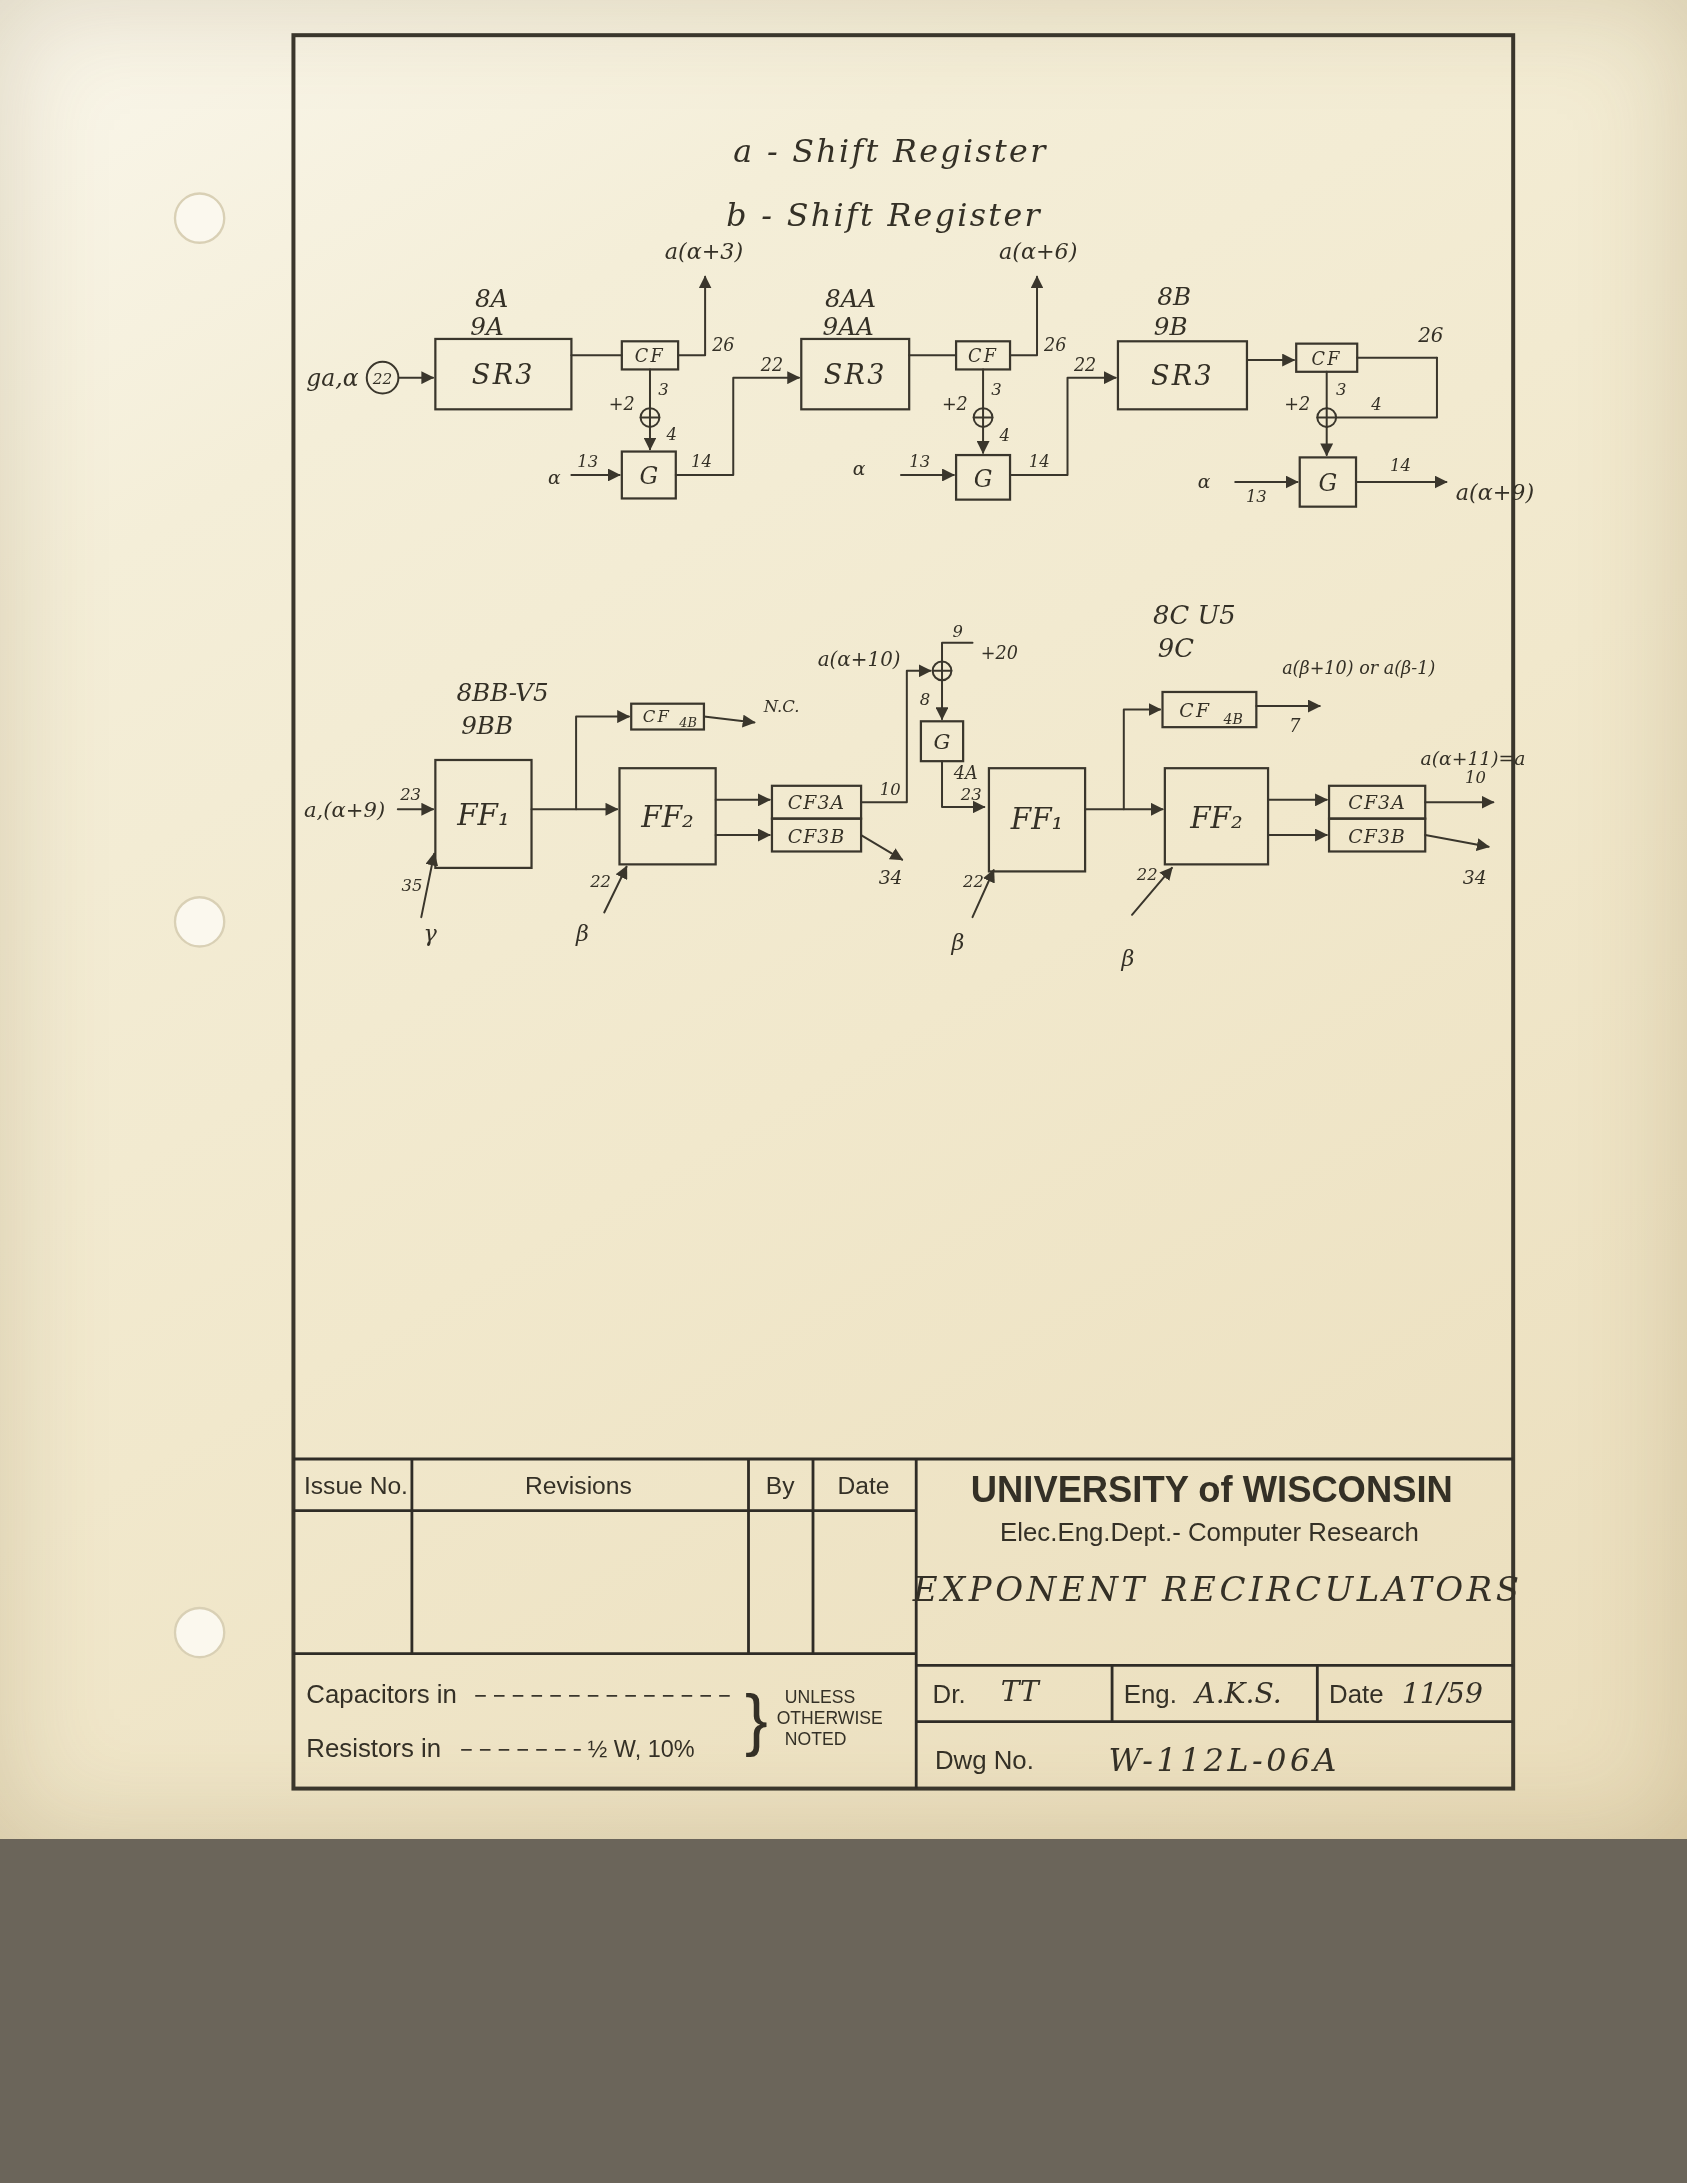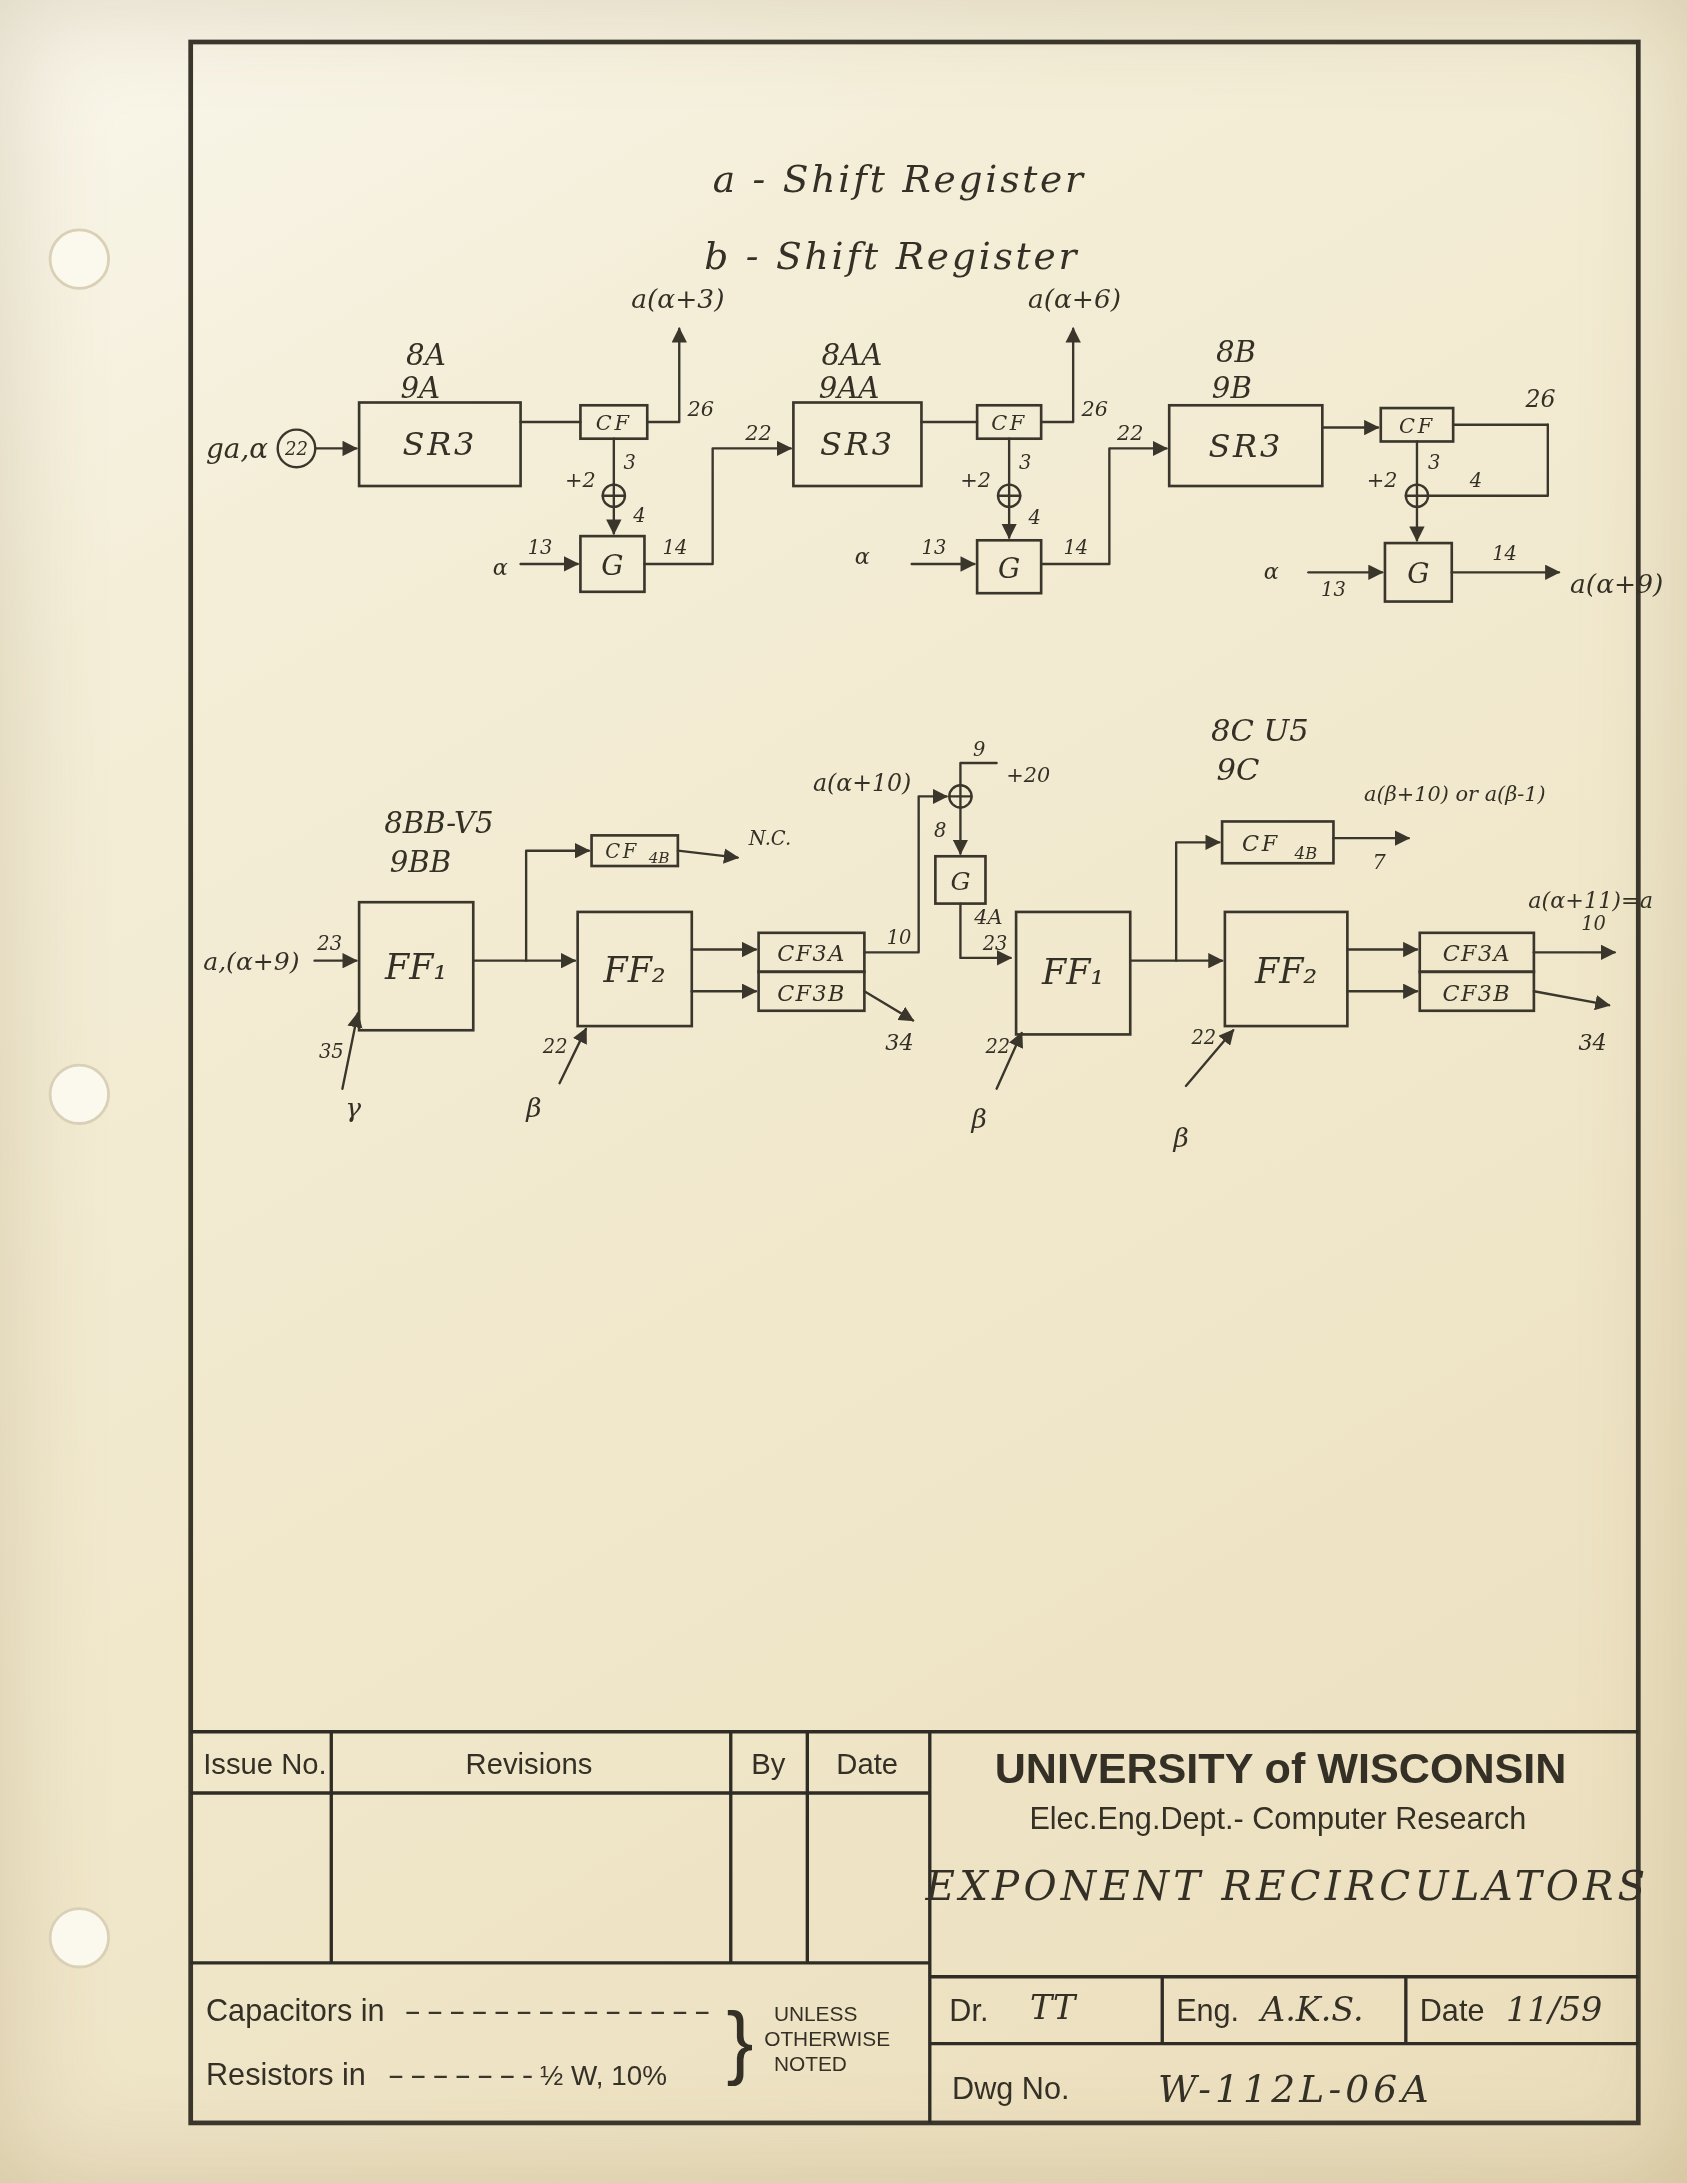--- a/index.html
+++ b/index.html
@@ -1,18 +1,18 @@
 <!DOCTYPE html>
 <html style="font-size:8px"><head>
 <meta charset="utf-8">
 <style>
   html,body{margin:0;padding:0;background:#6b655a;}
   .page{
     position:relative;
-    width:1687px;height:2183px;
+    width:1687px;height:1839px;
     background:linear-gradient(150deg,#faf7ec 0%,#f4eed8 22%,#f1e8cc 55%,#eaddbb 100%);
     box-shadow:inset 0 0 109px rgba(120,90,40,.22);
     overflow:hidden;
   }
   svg.sheet{position:absolute;left:0;top:0;width:100%;height:100%;display:block;}
   .wire{stroke:#3a362c;stroke-width:1.7;fill:none;stroke-linecap:round;stroke-linejoin:round;}
   .box{stroke:#3a362c;stroke-width:1.9;fill:none;}
   .tbline{stroke:#2f2c26;stroke-width:2.4;fill:none;}
   .dash{stroke:#3a362c;stroke-width:1.6;fill:none;stroke-dasharray:9 7;}
   text{fill:#343026;}

